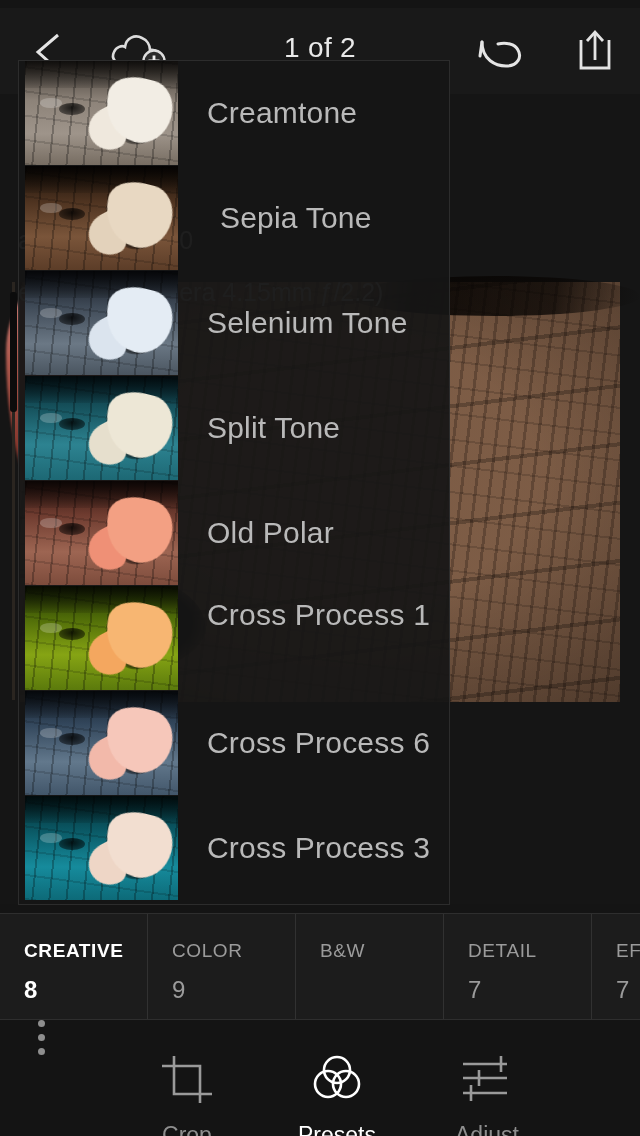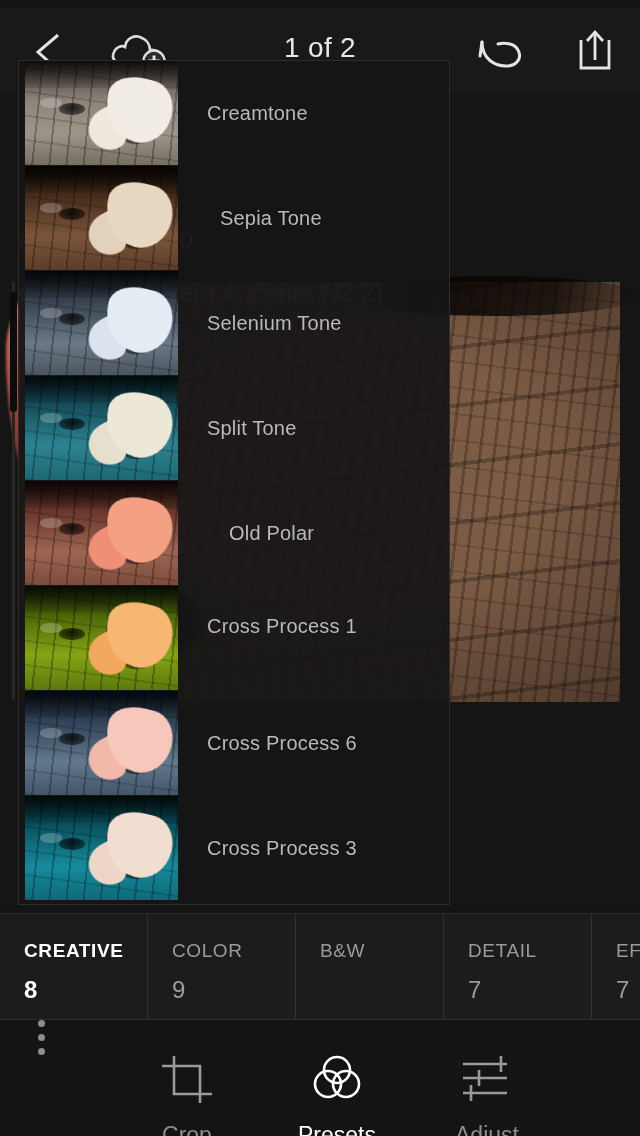--- a/index.html
+++ b/index.html
@@ -137,21 +137,21 @@
   }
 
   #preset-list {
     position:absolute; left:0; top:0; width:432px; height:845px;
   }
   .preset-item {
     position:absolute; left:188px; width:240px; height:104px;
     display:flex; align-items:center; cursor:pointer;
   }
   .preset-label {
-    color:#b9b9b9; font-size:20px; font-weight:400; letter-spacing:.2px;
+    color:#b9b9b9; font-size:30px; font-weight:400; letter-spacing:.2px;
     white-space:nowrap;
   }
 
   
   #cat-strip {
     position:absolute; left:0; top:913px; width:640px; height:107px;
     background:#1c1c1c; border-top:1px solid #2e2e2e; border-bottom:1px solid #2e2e2e;
     display:flex; z-index:9;
   }
   .cat-tab {
@@ -331,24 +331,24 @@
         </div>
         <div class="preset-item" style="top: 105px; margin-left: 13px;">
           <span class="preset-label">Sepia Tone</span>
         </div>
         <div class="preset-item" style="top: 315px;">
           <span class="preset-label">Split Tone</span>
         </div>
         <div class="preset-item" style="top: 210px;">
           <span class="preset-label">Selenium Tone</span>
         </div>
-        <div class="preset-item" style="top: 420px; margin-left: 22px;">
+        <div class="preset-item" style="top: 420px;">
           <span class="preset-label">Old Polar</span>
         </div>
-        <div class="preset-item" style="top: 513px;">
+        <div class="preset-item" style="top: 502px;">
           <span class="preset-label">Cross Process 1</span>
         </div>
         <div class="preset-item" style="top: 630px;">
           <span class="preset-label">Cross Process 6</span>
         </div>
         <div class="preset-item" style="top: 735px;">
           <span class="preset-label">Cross Process 3</span>
         </div>
       </div>
   </div>

